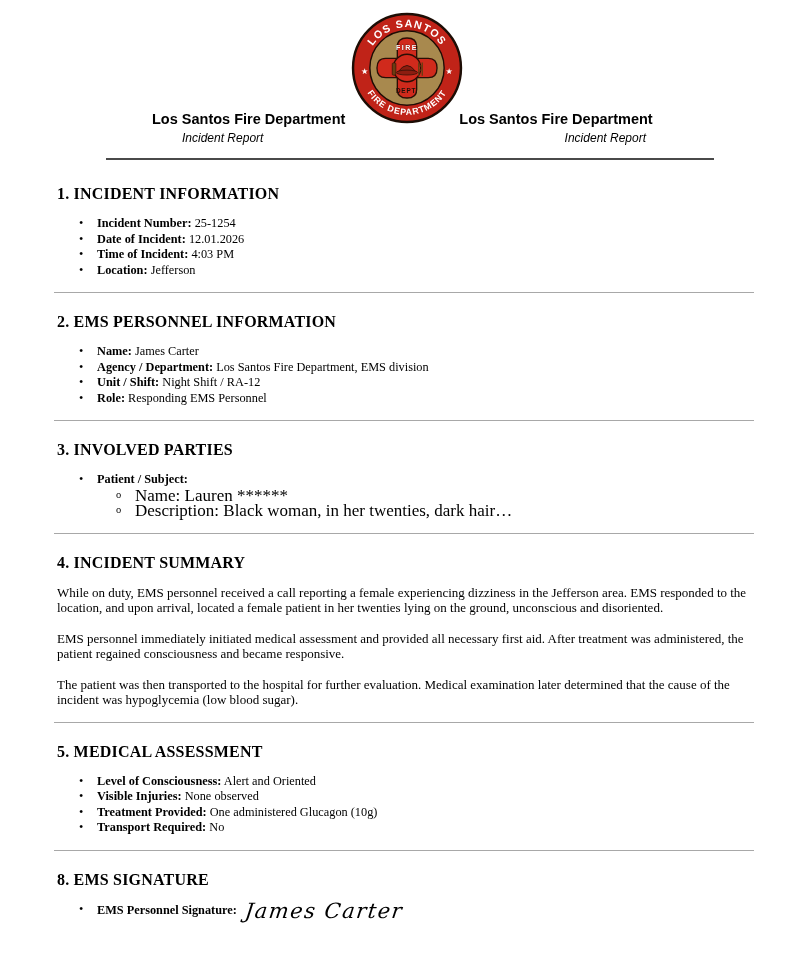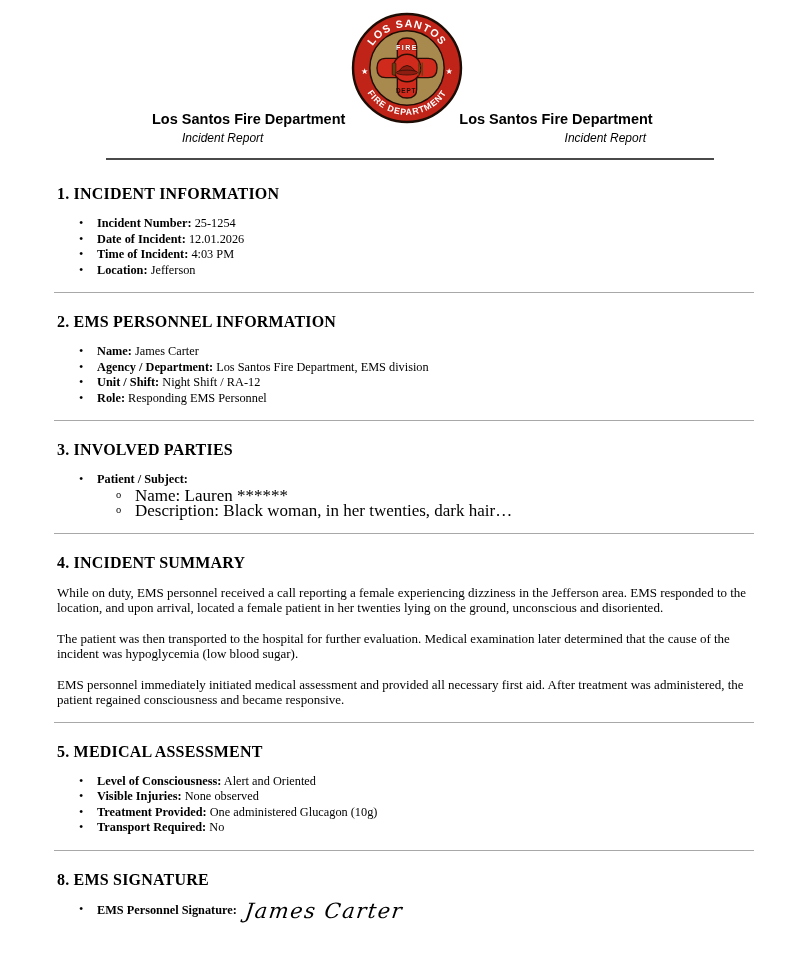--- a/index.html
+++ b/index.html
@@ -126,22 +126,22 @@
           <li><span class="lbl">Patient / Subject:</span> <span class="val"></span><ul class="subs">
               <li>Name: Lauren ******</li>
               <li>Description: Black woman, in her twenties, dark hair…</li>
             </ul></li>
         </ul>
       </section>
       <div class="divider"></div>
       <section>
         <div class="sec-heading">4. INCIDENT SUMMARY</div>
         <p class="para">While on duty, EMS personnel received a call reporting a female experiencing dizziness in the Jefferson area. EMS responded to the location, and upon arrival, located a female patient in her twenties lying on the ground, unconscious and disoriented.</p>
+        <p class="para">EMS personnel immediately initiated medical assessment and provided all necessary first aid. After treatment was administered, the patient regained consciousness and became responsive.</p>
         <p class="para">The patient was then transported to the hospital for further evaluation. Medical examination later determined that the cause of the incident was hypoglycemia (low blood sugar).</p>
-        <p class="para">EMS personnel immediately initiated medical assessment and provided all necessary first aid. After treatment was administered, the patient regained consciousness and became responsive.</p>
       </section>
       <div class="divider"></div>
       <section>
         <div class="sec-heading">5. MEDICAL ASSESSMENT</div>
         <ul class="bullets">
           <li><span class="lbl">Level of Consciousness:</span> <span class="val">Alert and Oriented</span></li>
           <li><span class="lbl">Visible Injuries:</span> <span class="val">None observed</span></li>
           <li><span class="lbl">Treatment Provided:</span> <span class="val">One administered Glucagon (10g)</span></li>
           <li><span class="lbl">Transport Required:</span> <span class="val">No</span></li>
         </ul>

